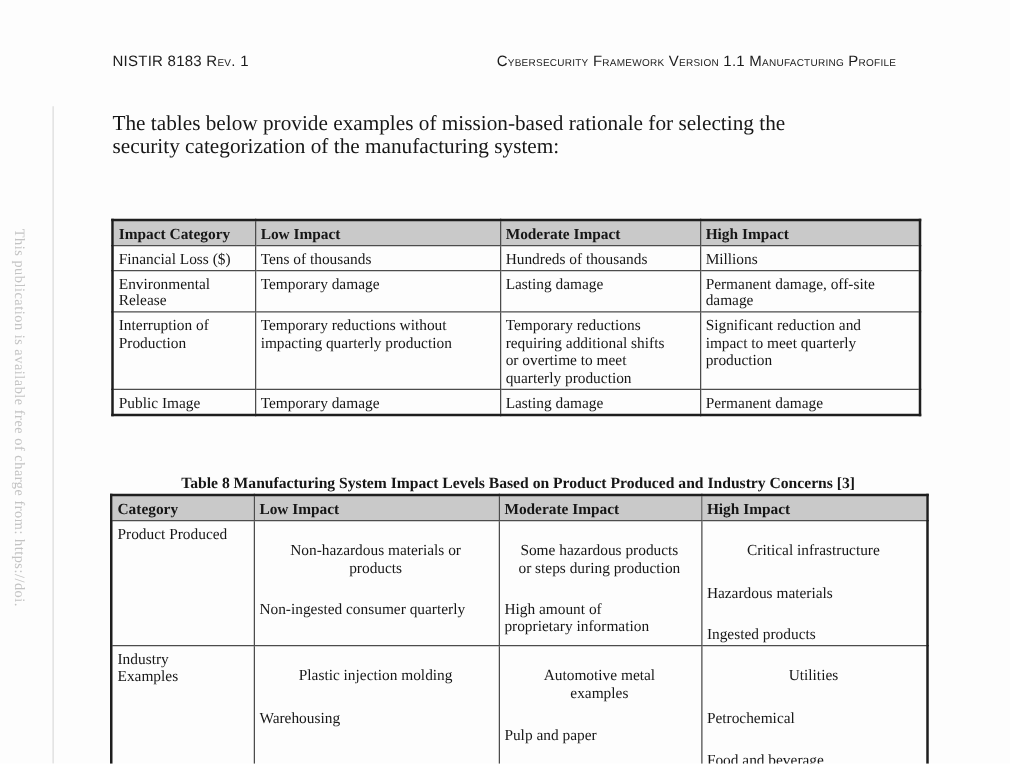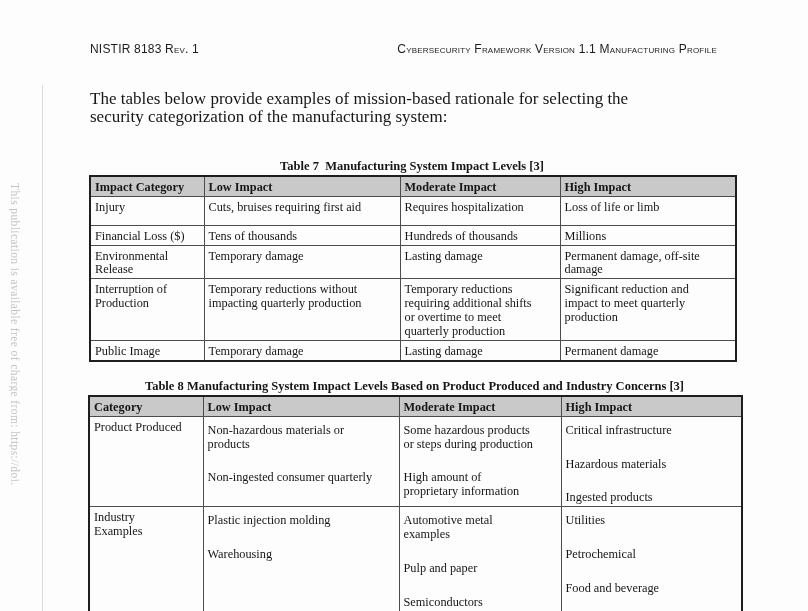--- a/index.html
+++ b/index.html
@@ -40,62 +40,55 @@
   #table7 { left:89px; top:175px; width:646px; border:2px solid #1e1e1e; }
   #table8 { left:88px; top:395px; width:653px; border:2px solid #1e1e1e; border-bottom-width:3px; }
   th, td {
     border:1px solid #4c4c4c; vertical-align:top;
     padding:4px 5px 1px 4px; white-space:pre-line; overflow:hidden;
     text-align:left; font-weight:normal;
   }
   th { background:#c9c9c9; font-weight:bold; }
   .cell-para { margin:0; }
   .cell-para + .cell-para { margin-top:20px; }
-  td.list .cell-para:first-child { margin-top:3px; }
+  td.list .cell-para:first-child { margin-top:13px;text-align:center; }
 </style>
 </head>
 <body>
 
 <div class="page">
 
   <div class="sidebar-note">This publication is available free of charge from: https://doi.</div>
 
   <div class="edge-rule"></div>
 
   <div class="running-header">
     <span>NISTIR 8183 Rev. 1</span>
     <span>Cybersecurity Framework Version 1.1 Manufacturing Profile</span>
   </div>
 
   <p class="intro">The tables below provide examples of mission-based rationale for selecting the security categorization of the manufacturing system:</p>
 
-  <div class="tbl-caption" id="cap7">Table 7  Manufacturing System Impact Levels [3]</div>
 
   <table id="table7">
     <colgroup>
         <col style="width:114px">
         <col style="width:196px">
         <col style="width:160px">
         <col style="width:176px">
       </colgroup>
     <thead>
       <tr style="height:19px">
         <th>Impact Category</th>
         <th>Low Impact</th>
         <th>Moderate Impact</th>
         <th>High Impact</th>
       </tr>
     </thead>
     <tbody>
-      <tr style="height:29px">
-        <td>Injury</td>
-        <td>Cuts, bruises requiring first aid</td>
-        <td>Requires hospitalization</td>
-        <td>Loss of life or limb</td>
-      </tr>
       <tr style="height:17px">
         <td>Financial Loss ($)</td>
         <td>Tens of thousands</td>
         <td>Hundreds of thousands</td>
         <td>Millions</td>
       </tr>
       <tr style="height:28px">
         <td>Environmental
 Release</td>
         <td>Temporary damage</td>

